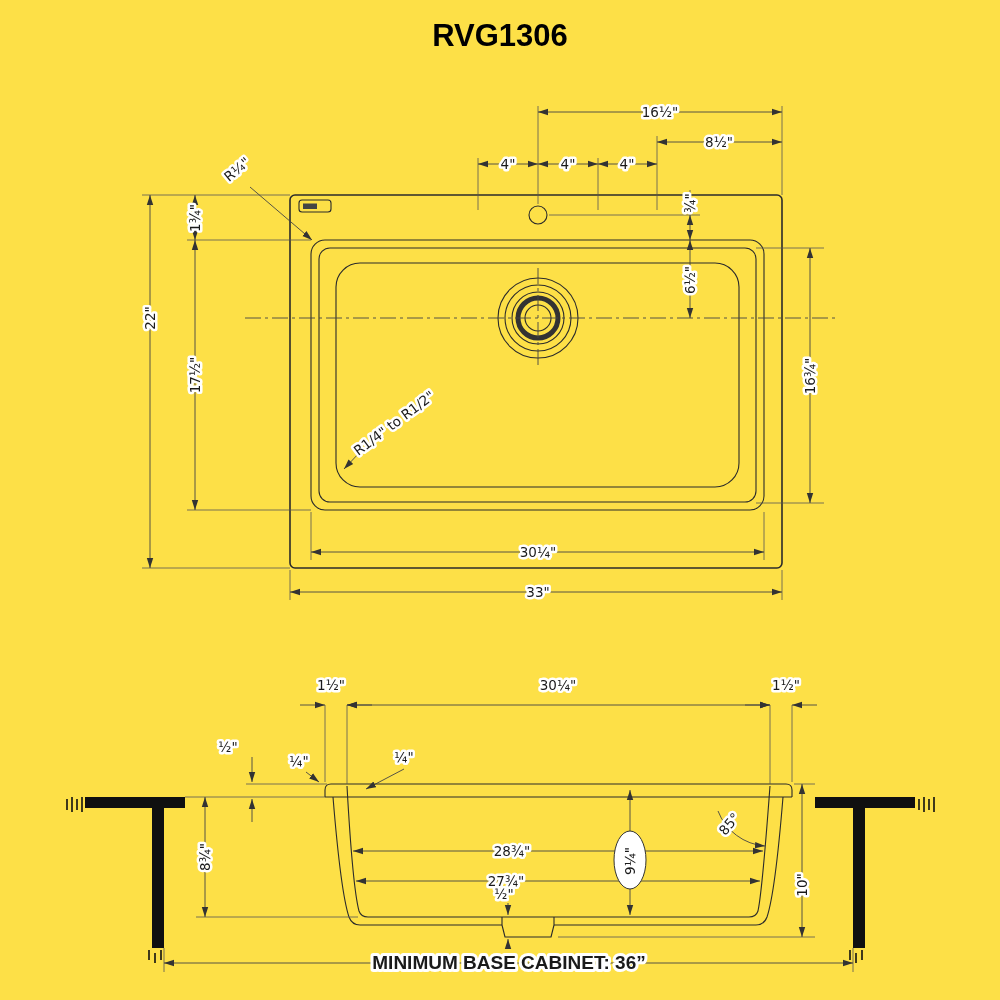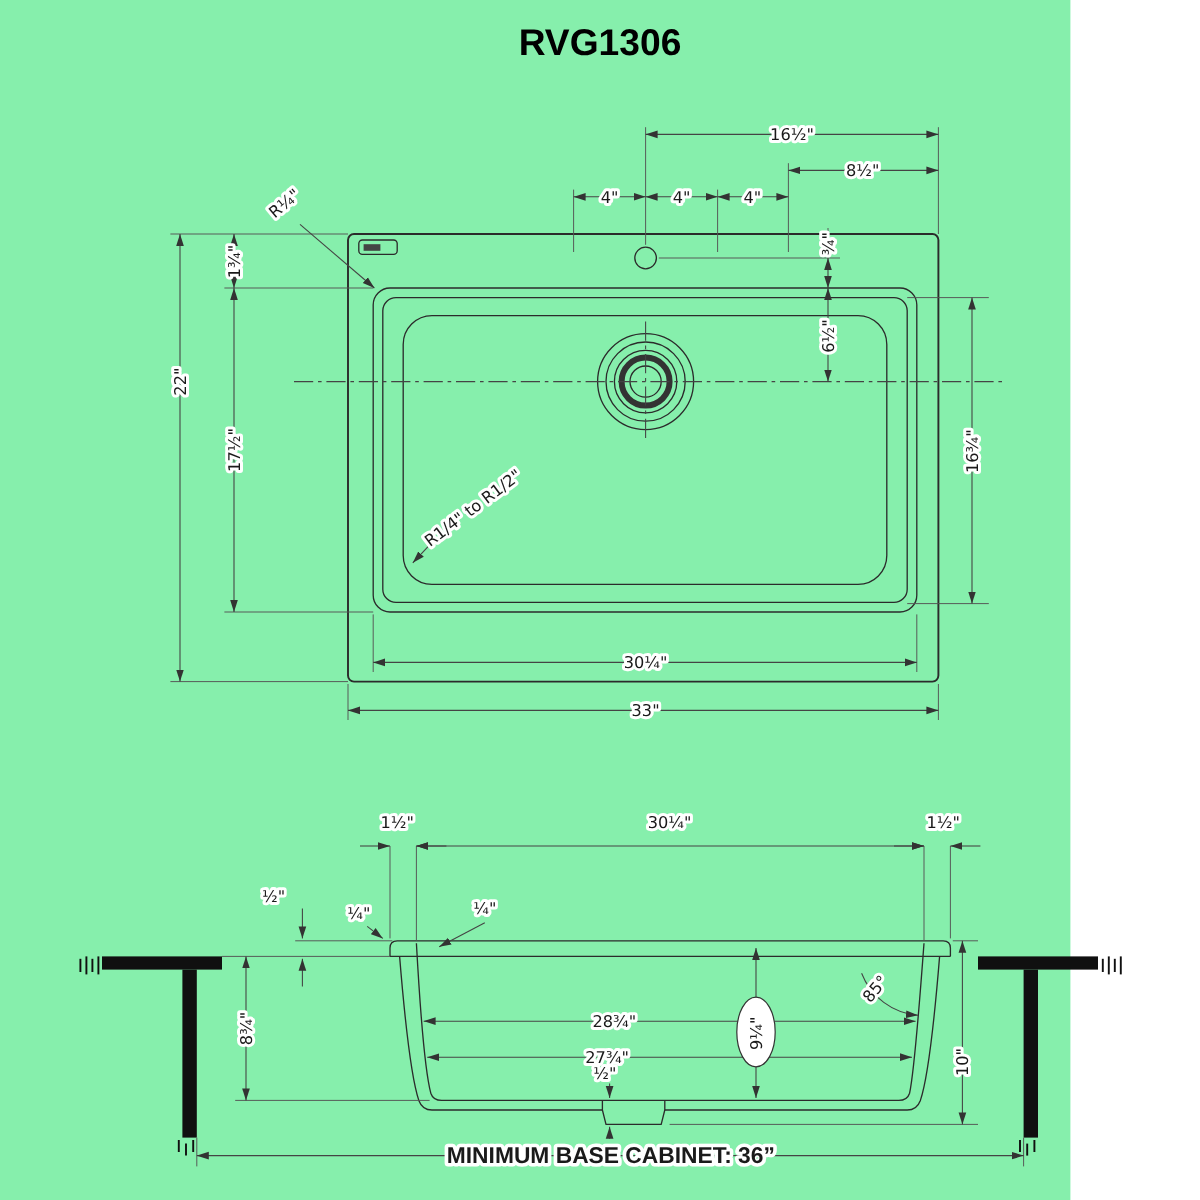--- a/index.html
+++ b/index.html
@@ -1,16 +1,16 @@
 <!DOCTYPE html>
 <html><head>
 <meta charset="utf-8">
 <style>
   html,body { margin:0; padding:0; background:#fff; }
-  .page { width:892px; height:1000px; background:#86efac; position:relative; font-family:"Liberation Sans",sans-serif; }
+  .page { width:1000px; height:1000px; background:#fde047; position:relative; font-family:"Liberation Sans",sans-serif; }
   svg { display:block; }
   .geo  { stroke:#2b2b2b; stroke-width:1.6; fill:none; stroke-linejoin:round; }
   .geo2 { stroke:#2b2b2b; stroke-width:1.1; fill:none; stroke-linejoin:round; }
   .ring { stroke:#333; stroke-width:5; fill:none; }
   .ext  { stroke:#555; stroke-width:0.8; fill:none; }
   .dim  { stroke:#444; stroke-width:0.9; fill:none; marker-start:url(#arr); marker-end:url(#arr); }
   .dimE { stroke:#444; stroke-width:0.9; fill:none; marker-end:url(#arr); }
   .cl   { stroke:#444; stroke-width:0.9; stroke-dasharray:16 4 3 4; fill:none; }
   .bar  { fill:#101010; stroke:none; }
   .tick { stroke:#101010; stroke-width:1.6; fill:none; }

